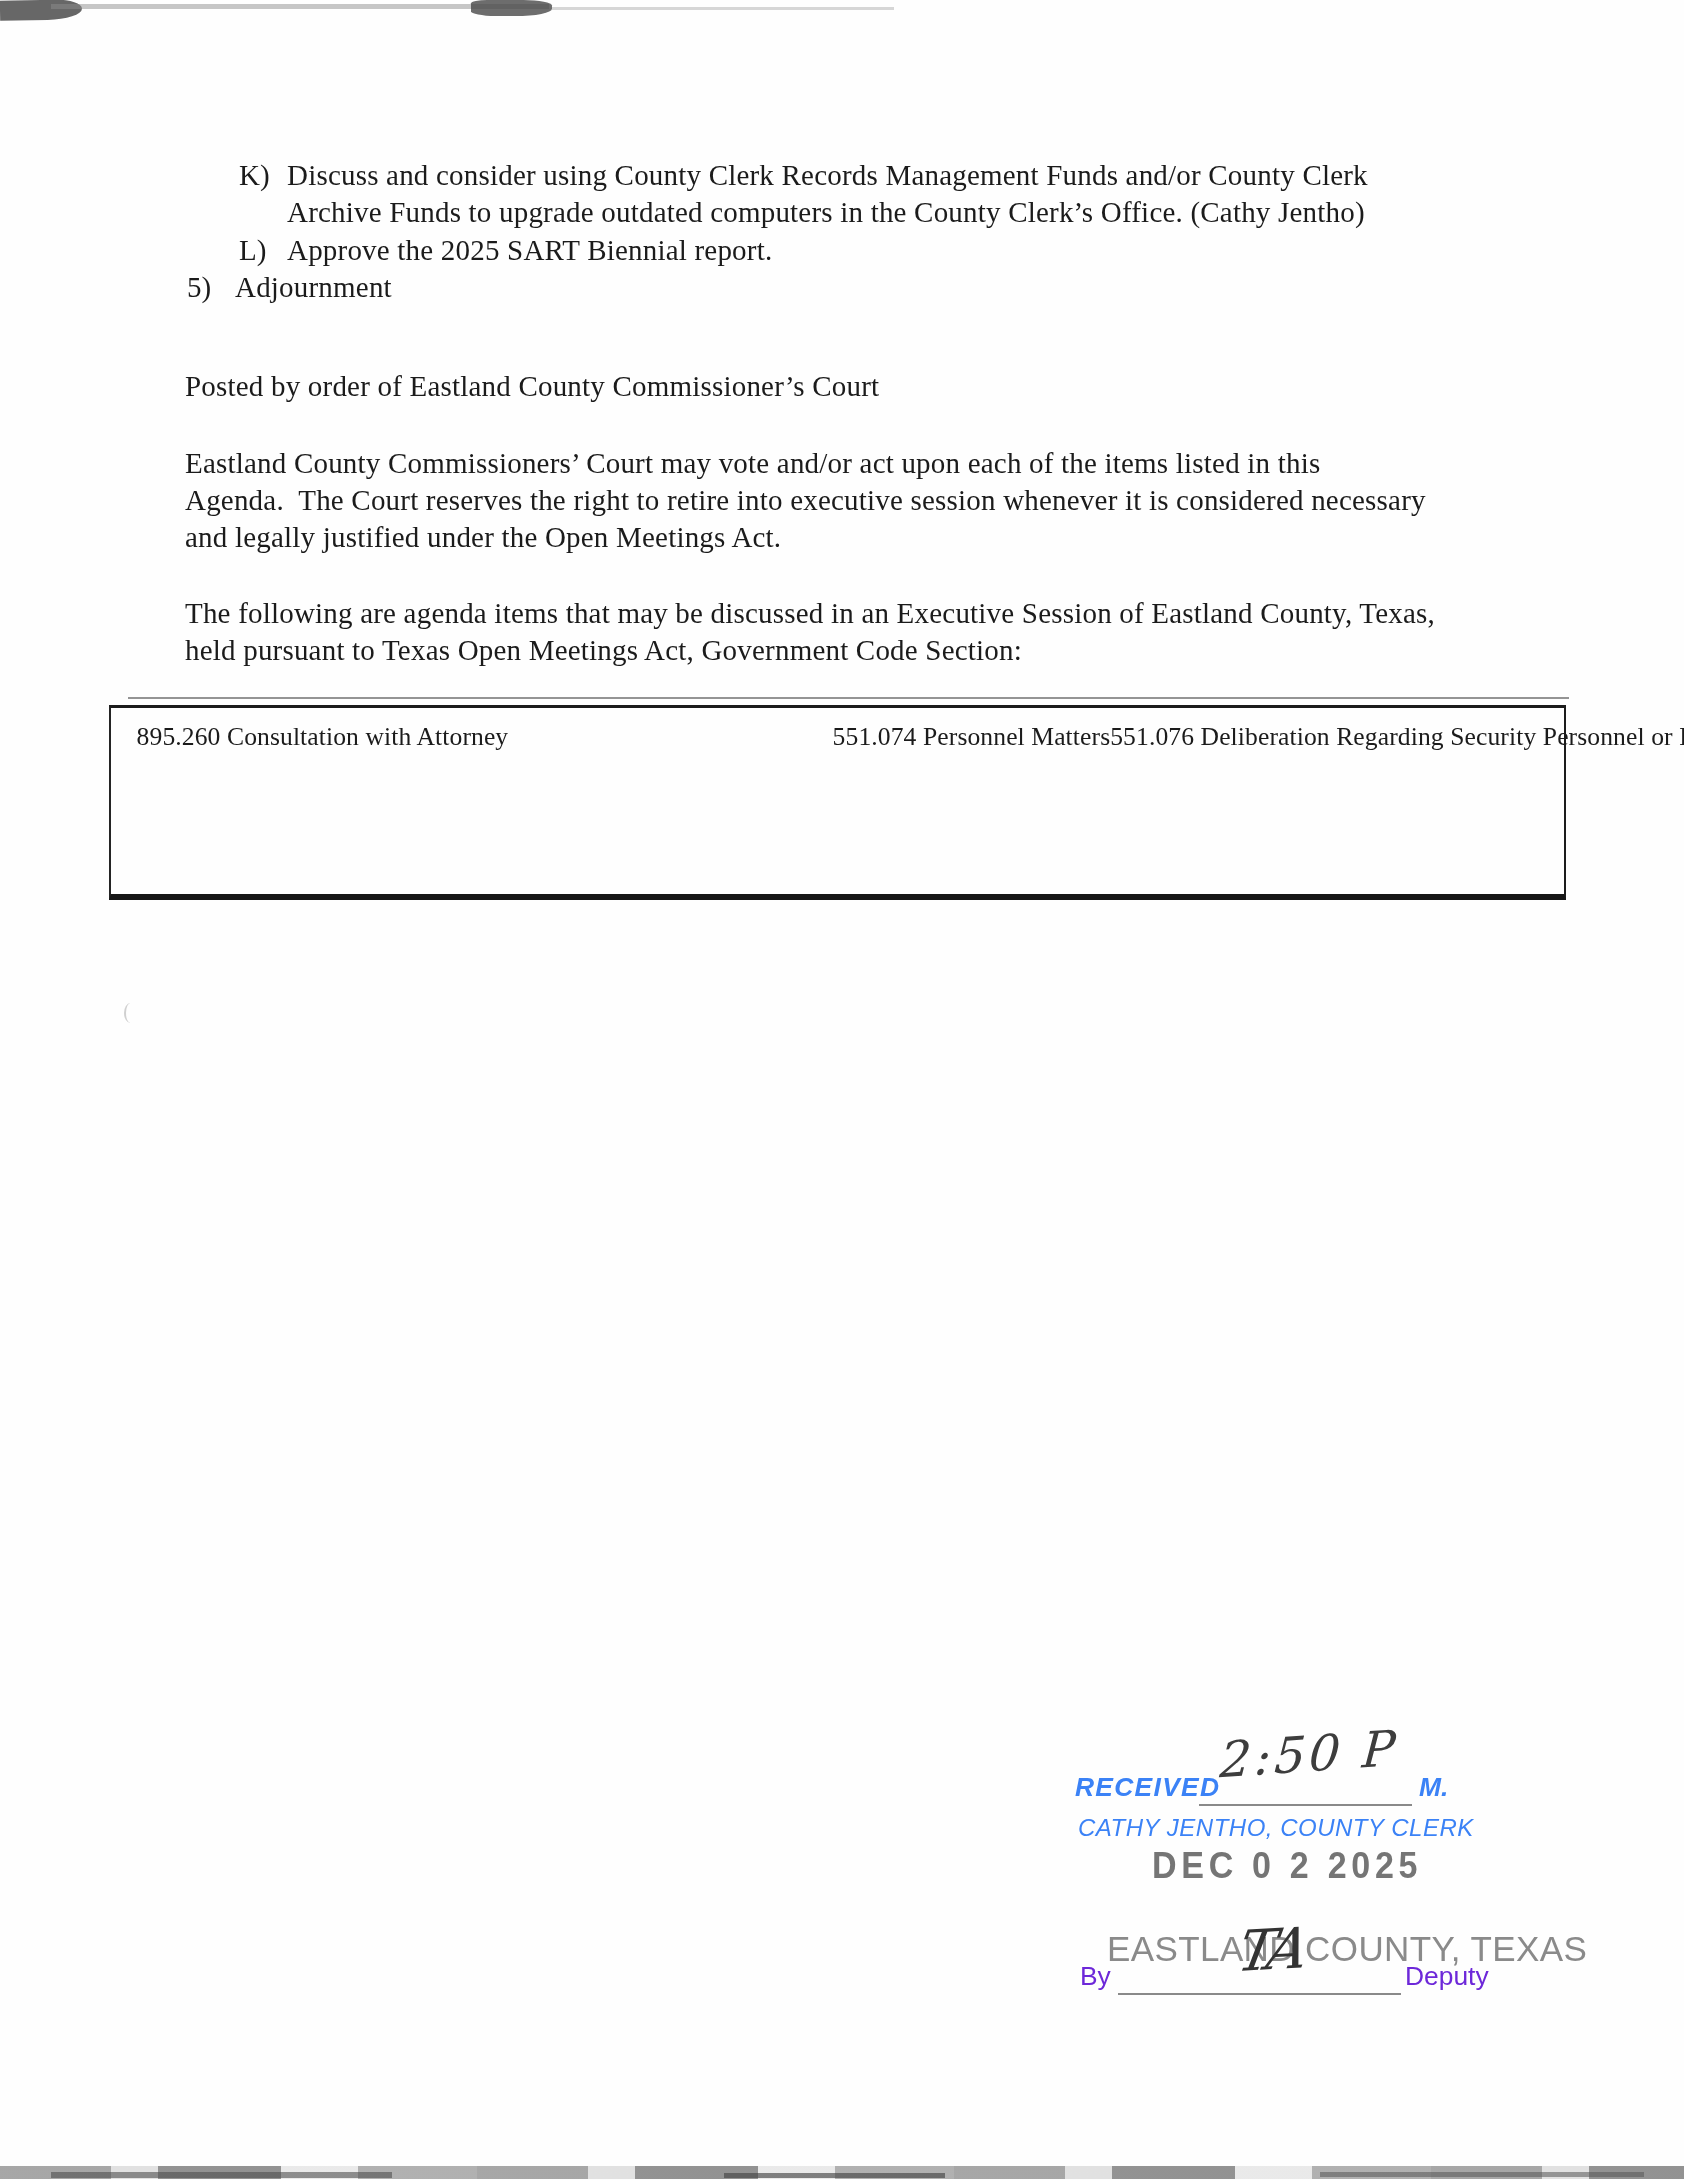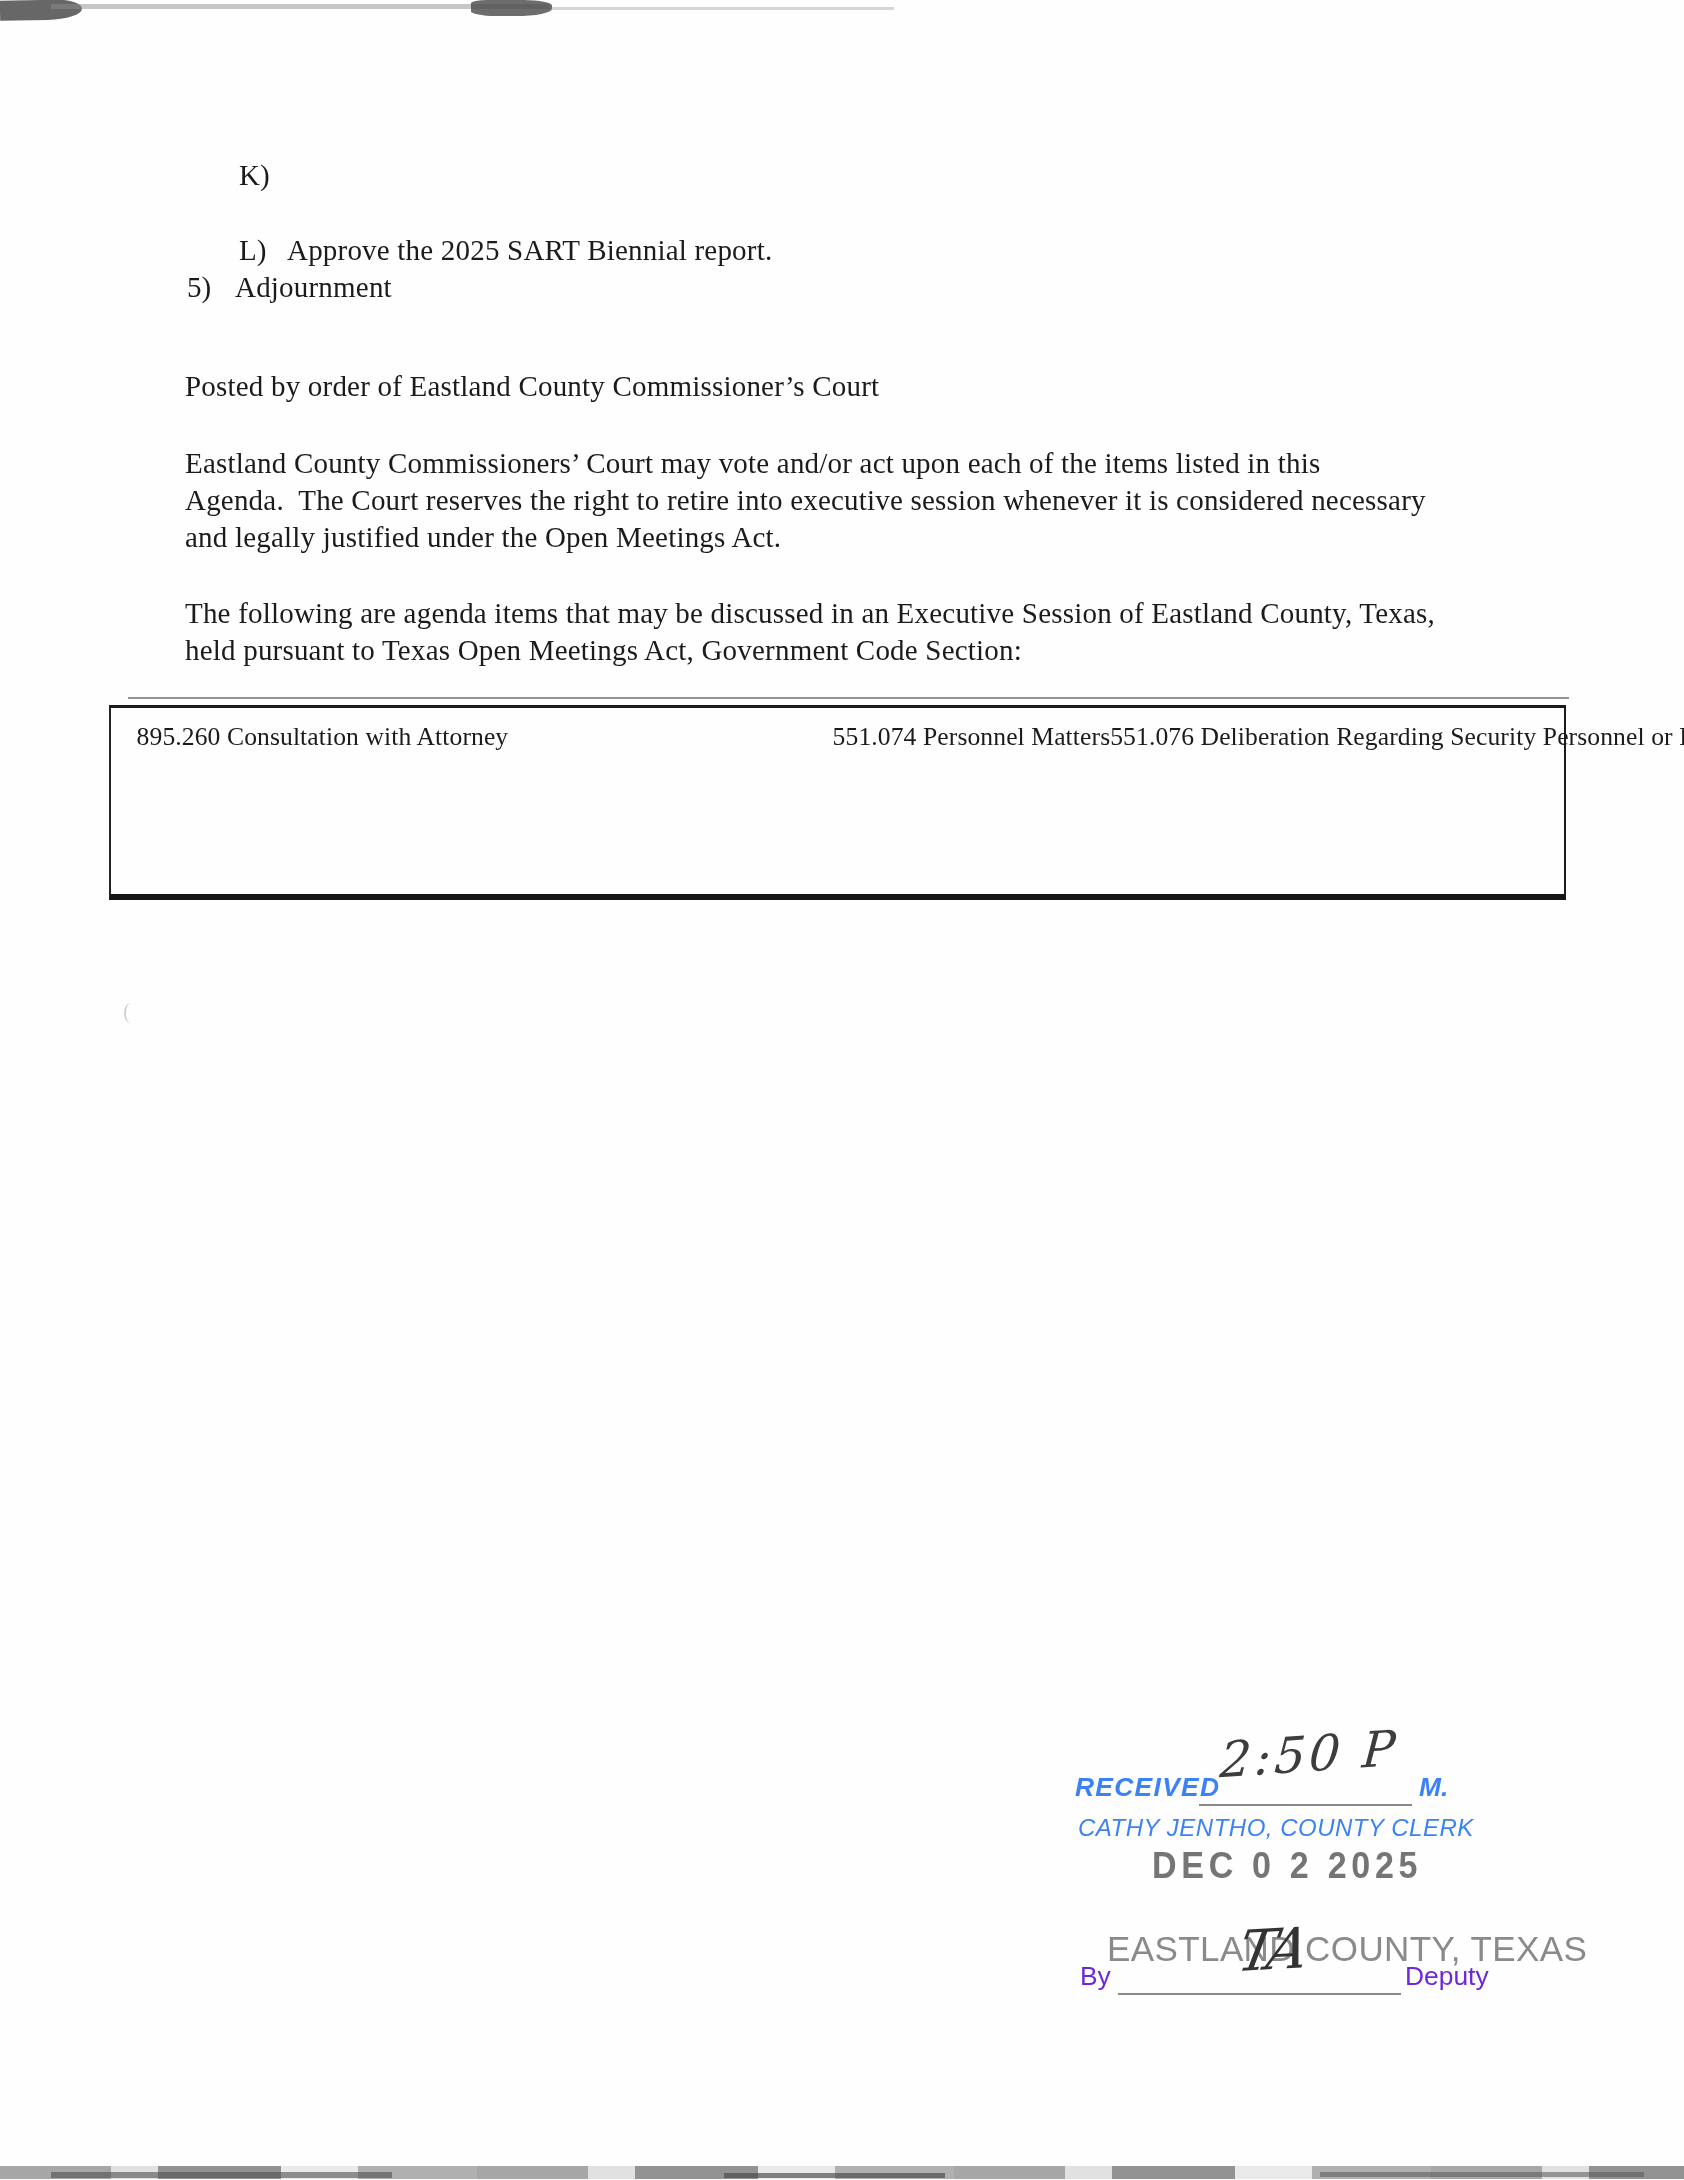--- a/index.html
+++ b/index.html
@@ -107,20 +107,22 @@
 <body>
 
 <div class="page">
 
   <div class="abs artifact" style="left:0;top:0;width:82px;height:20.4px;background:#4c4c4c;opacity:0.85;border-radius:0 45% 60% 0 / 0 65% 75% 0;transform:rotate(-1deg);"></div>
   <div class="abs artifact" style="left:51px;top:4.3px;width:498px;height:5.1px;background:#8d8d8d;opacity:0.5;"></div>
   <div class="abs artifact" style="left:471px;top:0;width:81px;height:16px;background:#484848;opacity:0.8;border-radius:20% 35% 45% 30%;"></div>
   <div class="abs artifact" style="left:552px;top:6.8px;width:342px;height:3.4px;background:#9c9c9c;opacity:0.4;"></div>
 
   <div class="abs agenda-label" style="left:239px;top:157px;">K)</div>
+  <div class="abs body-text" style="left:287px;top:157px;">Discuss and consider using County Clerk Records Management Funds and/or County Clerk
+Archive Funds to upgrade outdated computers in the County Clerk’s Office. (Cathy Jentho)</div>
 
   <div class="abs agenda-label" style="left:239px;top:232px;">L)</div>
   <div class="abs body-text" style="left:287px;top:232px;">Approve the 2025 SART Biennial report.</div>
 
   <div class="abs agenda-label" style="left:187px;top:269px;">5)</div>
   <div class="abs body-text" style="left:235px;top:269px;">Adjournment</div>
 
   <div class="abs body-text" style="left:185px;top:445px;">Eastland County Commissioners’ Court may vote and/or act upon each of the items listed in this
 Agenda.  The Court reserves the right to retire into executive session whenever it is considered necessary
 and legally justified under the Open Meetings Act.</div>

